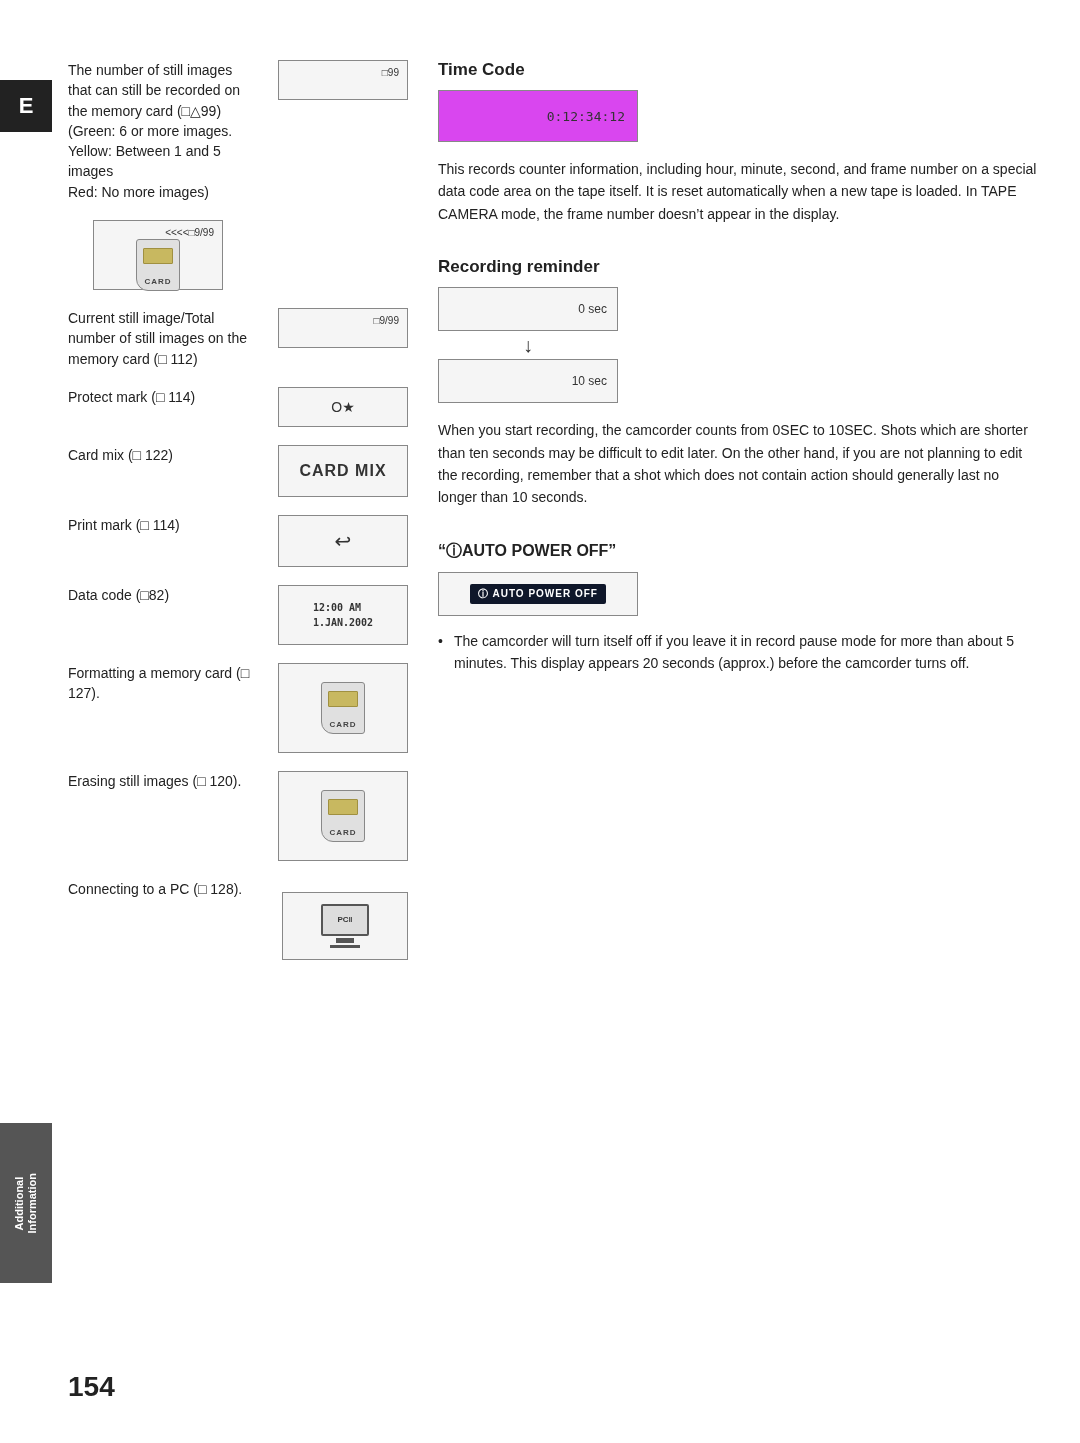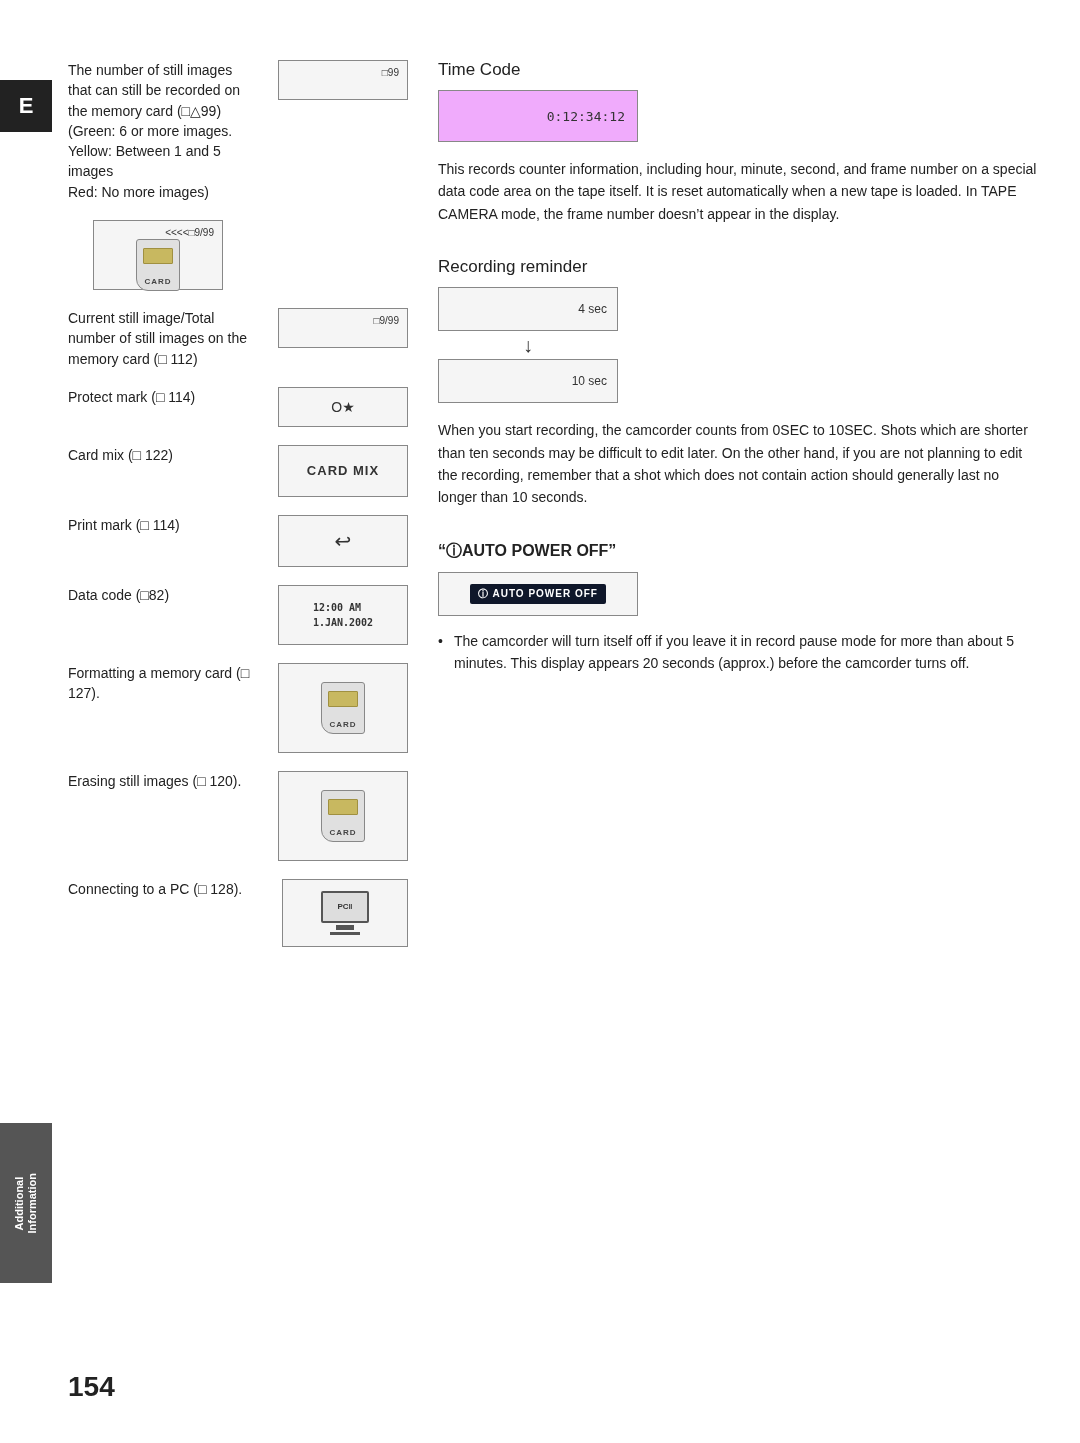--- a/index.html
+++ b/index.html
@@ -146,33 +146,33 @@
       color: #333;
     }
 
     
     .right-section {
       margin-bottom: 32px;
     }
 
     .section-title {
       font-size: 17px;
-      font-weight: normal;
+      font-weight: bold;
       margin-bottom: 10px;
     }
 
     .section-body {
       font-size: 14px;
       line-height: 1.6;
       margin-bottom: 10px;
     }
 
     .time-code-box {
       border: 1.5px solid #888;
-      background: #f0abfc;
+      background: #d946ef;
       width: 200px;
       height: 52px;
       display: flex;
       align-items: center;
       justify-content: flex-end;
       padding-right: 12px;
       margin-bottom: 16px;
     }
 
     .time-code-text {
@@ -260,21 +260,21 @@
 
     
     .card-mix-box {
       border: 1.5px solid #888;
       background: #f5f5f5;
       width: 130px;
       height: 52px;
       display: flex;
       align-items: center;
       justify-content: center;
-      font-size: 13px;
+      font-size: 16px;
       font-weight: bold;
       letter-spacing: 1px;
       color: #333;
     }
 
     
     .print-box {
       border: 1.5px solid #888;
       background: #f5f5f5;
       width: 130px;
@@ -307,20 +307,21 @@
 
     
     .pc-box {
       border: 1.5px solid #888;
       background: #f5f5f5;
       width: 126px;
       height: 68px;
       display: flex;
       align-items: center;
       justify-content: center;
+      margin-top: 13px;
     }
 
     .pc-icon {
       display: flex;
       flex-direction: column;
       align-items: center;
       gap: 2px;
     }
     .pc-monitor {
       width: 48px;
@@ -554,21 +555,21 @@
       <div class="time-code-box">
         <span class="time-code-text">0:12:34:12</span>
       </div>
       <div class="section-body">This records counter information, including hour, minute, second, and frame number on a special data code area on the tape itself. It is reset automatically when a new tape is loaded. In TAPE CAMERA mode, the frame number doesn’t appear in the display.</div>
     </div>
 
     <div class="right-section">
       <div class="section-title">Recording reminder</div>
       <div class="reminder-boxes">
         <div class="reminder-box">
-          <span>4 sec</span>
+          <span>0 sec</span>
         </div>
         <div class="arrow-down">↓</div>
         <div class="reminder-box">
           <span>10 sec</span>
         </div>
       </div>
       <div class="section-body">When you start recording, the camcorder counts from 0SEC to 10SEC. Shots which are shorter than ten seconds may be difficult to edit later. On the other hand, if you are not planning to edit the recording, remember that a shot which does not contain action should generally last no longer than 10 seconds.</div>
     </div>
 
     <div class="auto-power-section">

